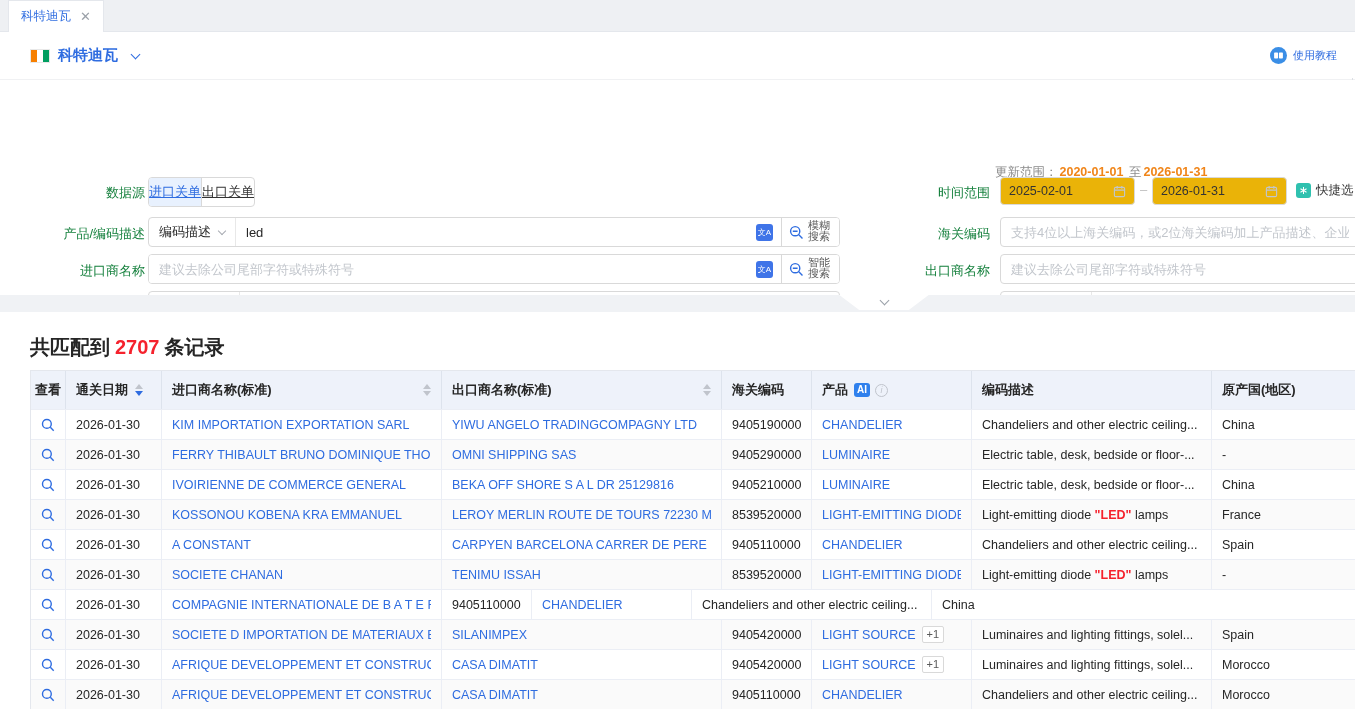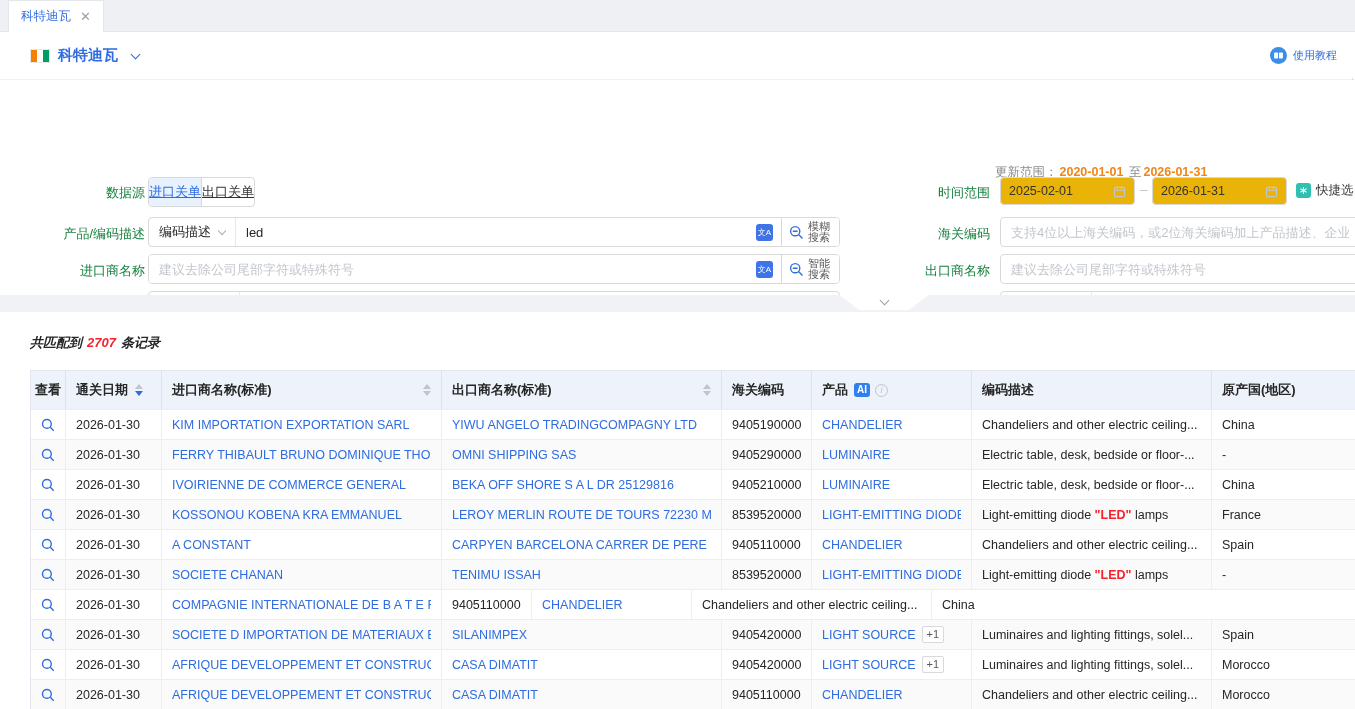--- a/index.html
+++ b/index.html
@@ -40,35 +40,35 @@
   .range-dash { position:absolute; top:102px; left:1140px; color:#bfbfbf; }
   .quick { position:absolute; left:1296px; top:102px; display:flex; align-items:center; gap:5px; font-size:12.5px; color:#333; cursor:pointer; white-space:nowrap; }
   .quick-icon { width:15px; height:15px; border-radius:3px; background:#2fc1af; display:inline-flex; align-items:center; justify-content:center; }
   .fg { position:absolute; left:148px; width:692px; height:30px; border:1px solid #d9d9d9; border-radius:4px; background:#fff; display:flex; align-items:center; overflow:hidden; }
   .fg-select { display:flex; align-items:center; gap:8px; padding:0 10px; height:100%; border-right:1px solid #e8e8e8; color:#262626; font-size:13px; cursor:pointer; white-space:nowrap; }
   .fg-select .chev, .suffix-chev { border-color:#a8abb2; width:6px; height:6px; border-width:1.4px; margin-top:-3px; }
   .fg input { flex:1; border:none; outline:none; height:100%; padding:0 10px; font-size:13px; font-family:inherit; color:#262626; min-width:0; }
   .fg input::placeholder, .finput::placeholder { color:#c2c6cc; }
   .trans-icon { flex:none; width:17px; height:17px; border-radius:3px; background:#3f74e8; color:#fff; font-size:8px; display:inline-flex; align-items:center; justify-content:center; margin-right:8px; letter-spacing:0; cursor:pointer; }
   .search-btn { flex:none; height:100%; border-left:1px solid #d9d9d9; display:flex; align-items:center; gap:4px; padding:0 7px; cursor:pointer; background:#fff; }
-  .search-btn .sb-label { width:24px; font-size:11px; line-height:11.5px; color:#595959; }
+  .search-btn .sb-label { width:24px; font-size:11px; line-height:11.5px; color:#595959;font-family:Liberation Mono, monospace; }
   .finput { position:absolute; left:1000px; width:360px; height:30px; border:1px solid #d9d9d9; border-radius:4px; padding:0 10px; font-size:13px; font-family:inherit; color:#262626; outline:none; }
   .fg.rg { left:1000px; width:360px; }
   .suffix-chev { margin:0 10px 0 0; }
   .checkrow { position:absolute; left:28px; top:259px; display:flex; align-items:center; gap:24px; }
   .ckitem { display:flex; align-items:center; gap:7px; cursor:pointer; font-size:13px; color:#333; white-space:nowrap; }
   .ckbox { width:14px; height:14px; border:1px solid #c9ccd2; border-radius:2px; background:#fff; position:relative; }
   .ckbox.on { background:#2e6ce0; border-color:#2e6ce0; }
   .ckbox.on::after { content:""; position:absolute; left:4px; top:1px; width:4px; height:8px; border-right:1.6px solid #fff; border-bottom:1.6px solid #fff; transform:rotate(45deg); }
   .grayband { position:absolute; top:295px; left:0; right:0; height:17px; background:#f0f2f5; }
   .notch { position:absolute; left:822px; top:295px; width:124px; height:15px; background:#fff; clip-path:polygon(14% 0,86% 0,70% 100%,30% 100%); display:flex; align-items:flex-start; justify-content:center; cursor:pointer; }
   .notch .chev { border-color:#9aa0a8; margin-top:2px; }
   
   .results { position:absolute; top:312px; left:0; right:0; bottom:0; background:#fff; }
-  .summary { position:absolute; left:30px; top:22px; font-size:13px; font-weight:bold; color:#262626;font-style:italic; }
+  .summary { position:absolute; left:30px; top:22px; font-size:20px; font-weight:bold; color:#262626; }
   .summary .cnt { color:#f5222d; padding:0 5px; }
   .tbl { position:absolute; left:30px; top:58px; width:1336px; border:1px solid #e4e7ed; border-right:none; }
   .thead { display:flex; background:#eef2fa; height:38px; }
   .th { display:flex; align-items:center; padding:0 10px; font-size:13px; font-weight:bold; color:#262626; border-right:1px solid #dde3ed; white-space:nowrap; overflow:hidden; }
   .trow { display:flex; height:30px; background:#fff; border-top:1px solid #ebeef5; }
   .trow.alt { background:#fafafa; }
   .tc { display:flex; align-items:center; padding:0 10px; font-size:12.5px; color:#262626; border-right:1px solid #ebeef5; white-space:nowrap; overflow:hidden; }
   .c-view { width:35px; justify-content:center; }
   .c-date { width:96px; }
   .c-imp  { width:280px; }

